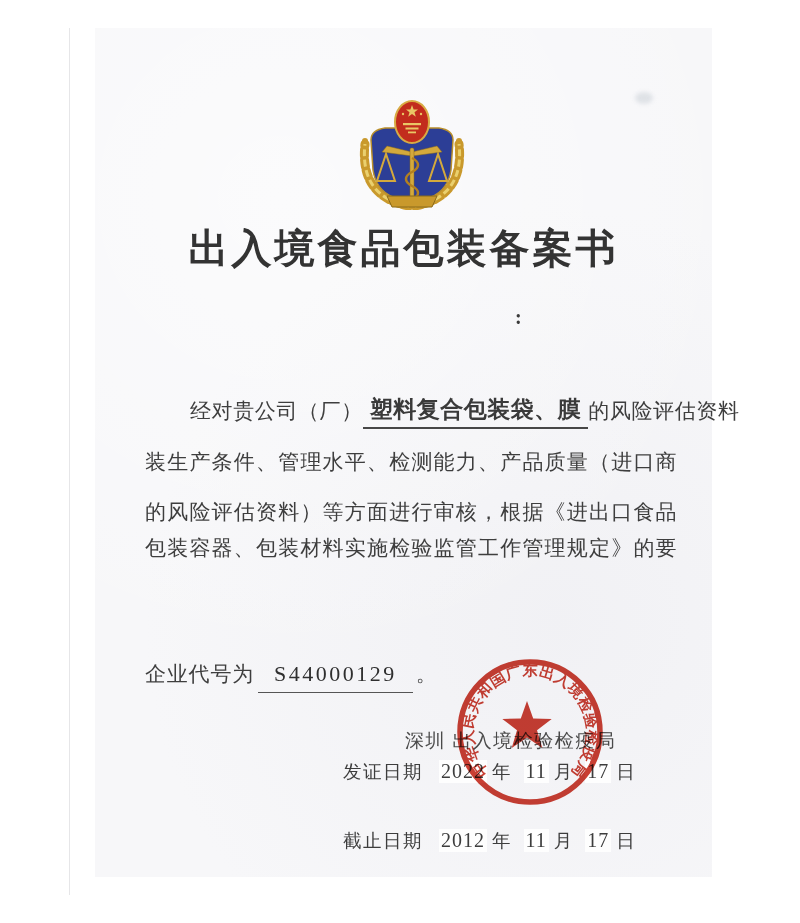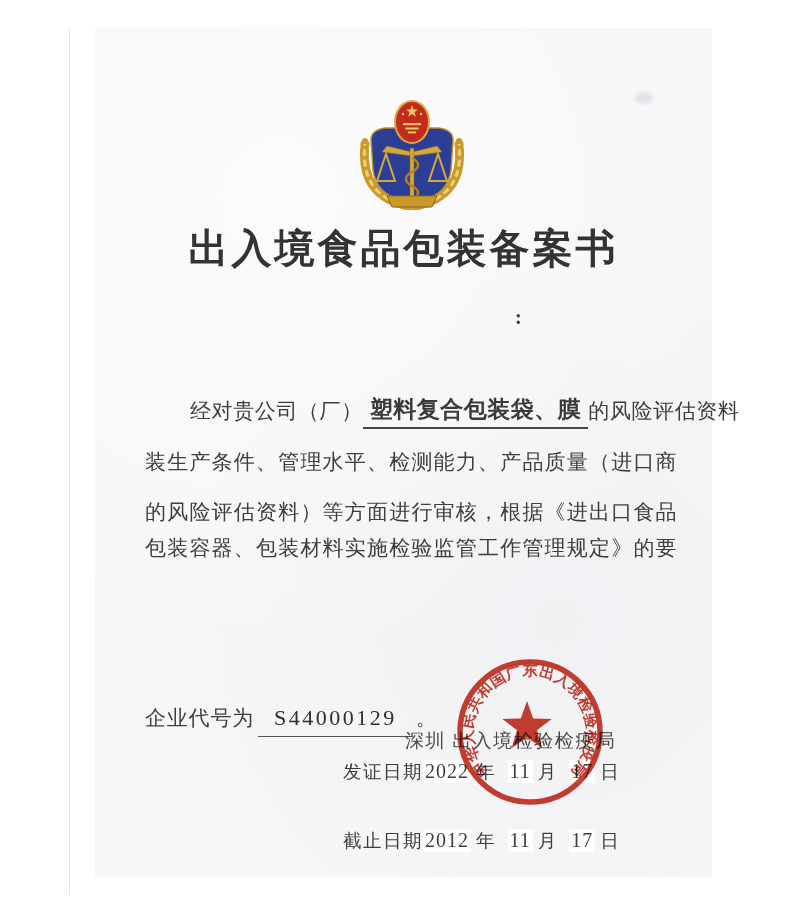--- a/index.html
+++ b/index.html
@@ -59,40 +59,40 @@
   .bl5{top:572px;}
   .inline-underlined{
     display:inline-block;font-size:23px;font-weight:700;letter-spacing:.5px;
     border-bottom:2px solid #474747;padding:0 7px 3px 7px;color:#3a3a3a;
     vertical-align:1px;
   }
 
   
   .code-line{
     position:absolute;left:50px;top:630px;white-space:nowrap;
-    font-size:21px;letter-spacing:.8px;color:#3e3e3e;line-height:32px;margin-top:44px;
+    font-size:21px;letter-spacing:.8px;color:#3e3e3e;line-height:32px;
   }
   .code-underline{
     display:inline-block;border-bottom:1.5px solid #555;
     padding:0 16px 2px 16px;margin-left:4px;margin-right:3px;
     font-size:22px;letter-spacing:2.5px;color:#2f2f2f;
   }
 
   
   .authority{
     position:absolute;left:310px;top:700px;white-space:nowrap;
     font-size:19px;letter-spacing:1.5px;color:#4a4a4a;
   }
   .date-row{
     position:absolute;left:248px;white-space:nowrap;display:flex;
     align-items:baseline;color:#3d3d3d;
   }
   .date-issue{top:731px;}
   .date-expiry{top:800px;}
-  .date-label{font-size:18.5px;letter-spacing:1.5px;}
+  .date-label{font-size:18.5px;letter-spacing:1.5px;margin-right:16px;}
   .date-num{
     font-size:20px;letter-spacing:1px;background:rgba(255,255,255,.85);
     padding:0 2px;margin-right:5px;
   }
   .date-unit{font-size:18.5px;margin-right:13px;}
   .date-unit:last-child{margin-right:0;}
 
   
   .seal{
     position:absolute;left:360px;top:629px;width:150px;height:150px;

